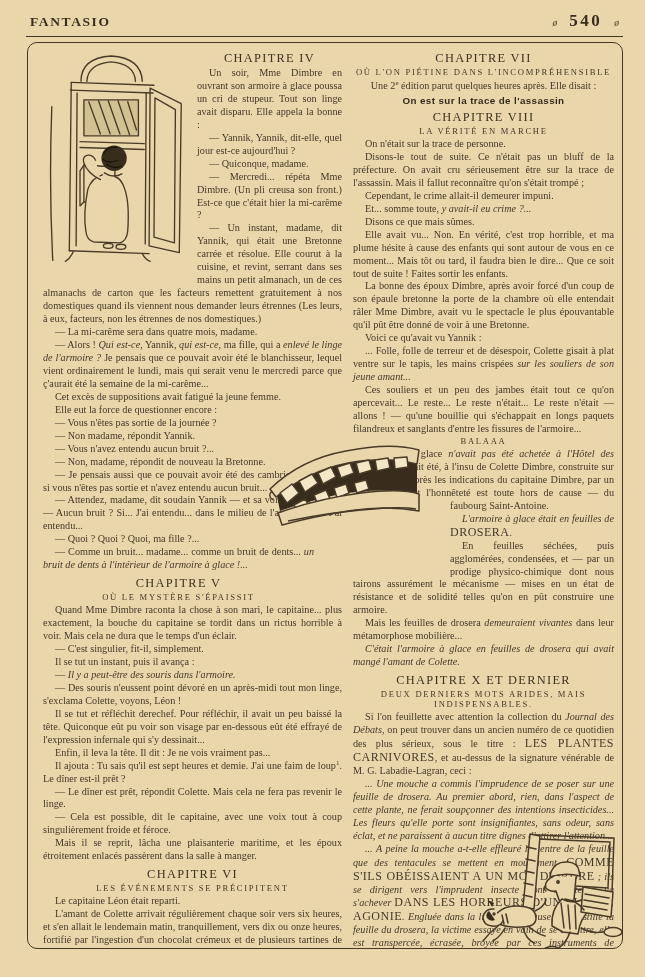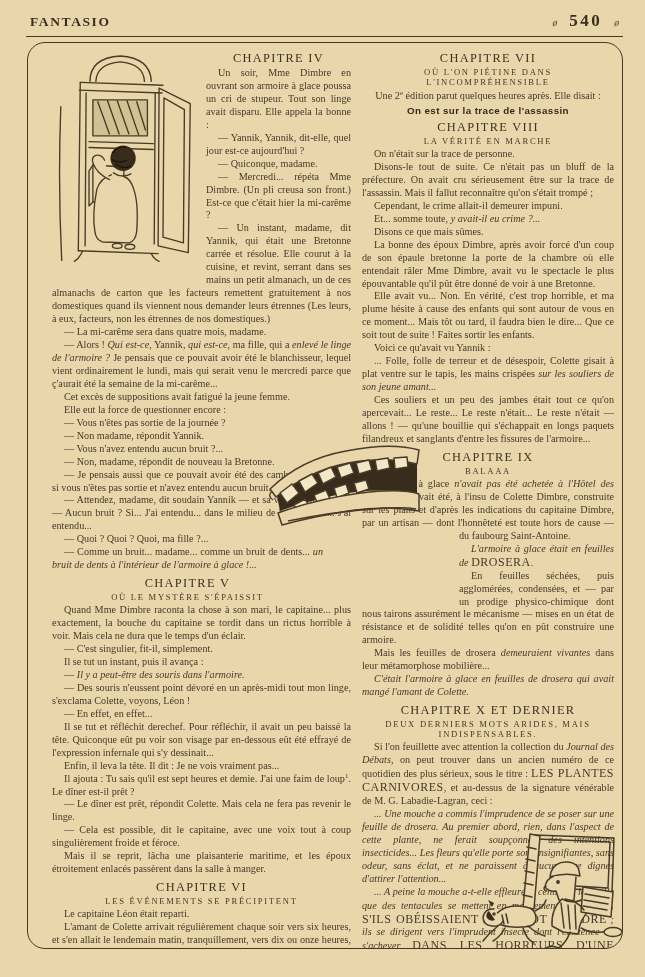--- a/index.html
+++ b/index.html
@@ -12,22 +12,22 @@
   
   .pageheader{display:flex;justify-content:space-between;align-items:baseline;padding:11px 26px 4px 30px;}
   .mag{font-weight:bold;font-size:13.5px;letter-spacing:1.6px;color:#3a2e1f;text-align:right;}
   .pagenum-group{display:flex;gap:12px;align-items:baseline;}
   .pagenum{font-weight:bold;font-size:17px;letter-spacing:2.5px;color:#3a2e1f;}
   .orn{font-style:italic;font-size:9.5px;color:#4a3b28;}
   .headrule{border-top:1.9px solid #443726;margin:1px 22px 0 26px;}
   
   .frame{
     position:relative;margin:5px 22px 0 27px;height:897px;
-    border:1.7px solid #443726;border-radius:18px;
-    padding:4px 8px 4px 24px;display:flex;gap:11px;overflow:hidden;
+    border:1.7px solid #443726;border-radius:10px;
+    padding:4px 8px 4px 15px;display:flex;gap:11px;overflow:hidden;
   }
   .col{position:relative;min-width:0;}
   .col-left{width:299px;flex:none;}
   .col-right{flex:1;}
   
   p.para{margin:0;font-size:10.2px;line-height:12.95px;text-align:justify;text-indent:12px;}
   .chapter{text-align:center;font-size:12.4px;letter-spacing:1.3px;margin:4px 0 1px;color:#3e3222;}
   .subtitle{text-align:center;font-size:8.6px;letter-spacing:1.7px;margin:0 0 2px;color:#46382a;}
   .centerline{text-align:center;font-size:10.2px;line-height:13px;}
   .boldcenter{text-align:center;font-family:"Liberation Sans",sans-serif;font-weight:bold;font-size:9.8px;letter-spacing:.4px;margin:3px 0 2px;color:#352a1b;}
@@ -107,21 +107,20 @@
         <p class="para">— Attendez, madame, dit soudain Yannik — et sa voix devint rauque — Aucun bruit ? Si... J'ai entendu... dans le milieu de l'après-midi... J'ai entendu...</p>
         <p class="para">— Quoi ? Quoi ? Quoi, ma fille ?...</p>
         <p class="para"><span class="sp-teeth-l"></span>— Comme un bruit... madame... comme un bruit de dents... <i>un bruit de dents à l'intérieur de l'armoire à glace !...</i></p>
         <div class="chapter">CHAPITRE V</div>
         <div class="subtitle">OÙ LE MYSTÈRE S'ÉPAISSIT</div>
         <p class="para">Quand Mme Dimbre raconta la chose à son mari, le capitaine... plus exactement, la bouche du capitaine se tordit dans un rictus horrible à voir. Mais cela ne dura que le temps d'un éclair.</p>
         <p class="para">— C'est singulier, fit-il, simplement.</p>
         <p class="para">Il se tut un instant, puis il avança :</p>
         <p class="para">— <i>Il y a peut-être des souris dans l'armoire.</i></p>
         <p class="para">— Des souris n'eussent point dévoré en un après-midi tout mon linge, s'exclama Colette, voyons, Léon !</p>
-        <p class="para">— En effet, en effet...</p>
         <p class="para">Il se tut et réfléchit derechef. Pour réfléchir, il avait un peu baissé la tête. Quiconque eût pu voir son visage par en-dessous eût été effrayé de l'expression infernale qui s'y dessinait...</p>
         <p class="para">Enfin, il leva la tête. Il dit : Je ne vois vraiment pas...</p>
         <p class="para">Il ajouta : Tu sais qu'il est sept heures et demie. J'ai une faim de loup<sup>1</sup>. Le dîner est-il prêt ?</p>
         <p class="para">— Le dîner est prêt, répondit Colette. Mais cela ne fera pas revenir le linge.</p>
         <p class="para">— Cela est possible, dit le capitaine, avec une voix tout à coup singulièrement froide et féroce.</p>
         <p class="para">Mais il se reprit, lâcha une plaisanterie maritime, et les époux étroitement enlacés passèrent dans la salle à manger.</p>
         <div class="chapter">CHAPITRE VI</div>
         <div class="subtitle">LES ÉVÉNEMENTS SE PRÉCIPITENT</div>
         <p class="para">Le capitaine Léon était reparti.</p>
         <p class="para">L'amant de Colette arrivait régulièrement chaque soir vers six heures, et s'en allait le lendemain matin, tranquillement, vers dix ou onze heures, fortifié par l'ingestion d'un chocolat crémeux et de plusieurs tartines de beurre...</p>
@@ -134,26 +133,25 @@
         <div class="subtitle">OÙ L'ON PIÉTINE DANS L'INCOMPRÉHENSIBLE</div>
         <div class="centerline">Une 2<sup>e</sup> édition parut quelques heures après. Elle disait :</div>
         <div class="boldcenter">On est sur la trace de l'assassin</div>
         <div class="chapter">CHAPITRE VIII</div>
         <div class="subtitle">LA VÉRITÉ EN MARCHE</div>
         <p class="para">On n'était sur la trace de personne.</p>
         <p class="para">Disons-le tout de suite. Ce n'était pas un bluff de la préfecture. On avait cru sérieusement être sur la trace de l'assassin. Mais il fallut reconnaître qu'on s'était trompé ;</p>
         <p class="para">Cependant, le crime allait-il demeurer impuni.</p>
         <p class="para">Et... somme toute, <i>y avait-il eu crime ?...</i></p>
         <p class="para">Disons ce que mais sûmes.</p>
+        <p class="para">Elle avait vu... Non. En vérité, c'est trop horrible, et ma plume hésite à cause des enfants qui sont autour de vous en ce moment... Mais tôt ou tard, il faudra bien le dire... Que ce soit tout de suite ! Faites sortir les enfants.</p>
         <p class="para">La bonne des époux Dimbre, après avoir forcé d'un coup de son épaule bretonne la porte de la chambre où elle entendait râler Mme Dimbre, avait vu le spectacle le plus épouvantable qu'il pût être donné de voir à une Bretonne.</p>
-        <p class="para">Elle avait vu... Non. En vérité, c'est trop horrible, et ma plume hésite à cause des enfants qui sont autour de vous en ce moment... Mais tôt ou tard, il faudra bien le dire... Que ce soit tout de suite ! Faites sortir les enfants.</p>
         <p class="para">Voici ce qu'avait vu Yannik :</p>
         <p class="para">... Folle, folle de terreur et de désespoir, Colette gisait à plat ventre sur le tapis, les mains crispées <i>sur les souliers de son jeune amant...</i></p>
         <p class="para">Ces souliers et un peu des jambes était tout ce qu'on apercevait... Le reste... Le reste n'était... Le reste n'était — allons ! — qu'une bouillie qui s'échappait en longs paquets filandreux et sanglants d'entre les fissures de l'armoire...</p>
-        <div class="chapter">CHAPITRE IX</div>
         <div class="subtitle">BALAAA</div>
         <p class="para">L'armoire à glace <i>n'avait pas été achetée à l'Hôtel des Ventes</i>. Elle avait été, à l'insu de Colette Dimbre, construite sur les plans et d'après les indications du capitaine Dimbre, par un artisan — dont l'honnêteté est toute hors <span class="sp-teeth-r"></span>de cause — du faubourg Saint-Antoine.</p>
         <p class="para"><i>L'armoire à glace était en feuilles de</i> <span class="sc">DROSERA</span>.</p>
         <p class="para">En feuilles séchées, puis agglomérées, condensées, et — par un prodige physico-chimique dont nous tairons assurément le mécanisme — mises en un état de résistance et de solidité telles qu'on en pût construire une armoire.</p>
         <p class="para">Mais les feuilles de drosera <i>demeuraient vivantes</i> dans leur métamorphose mobilière...</p>
         <p class="para"><i>C'était l'armoire à glace en feuilles de drosera qui avait mangé l'amant de Colette.</i></p>
         <div class="chapter">CHAPITRE X ET DERNIER</div>
         <div class="subtitle">DEUX DERNIERS MOTS ARIDES, MAIS INDISPENSABLES.</div>
         <p class="para">Si l'on feuillette avec attention la collection du <i>Journal des Débats</i>, on peut trouver dans un ancien numéro de ce quotidien des plus sérieux, sous le titre : <span class="sc">LES PLANTES CARNIVORES</span>, et au-dessus de la signature vénérable de M. G. Labadie-Lagran, ceci :</p>
         <p class="para"><i>... Une mouche a commis l'imprudence de se poser sur une feuille de drosera. Au premier abord, rien, dans l'aspect de cette plante, ne ferait soupçonner des intentions insecticides... Les fleurs qu'elle porte sont insignifiantes, sans odeur, sans éclat, et ne paraissent à aucun titre dignes d'attirer l'attention...</i></p>

